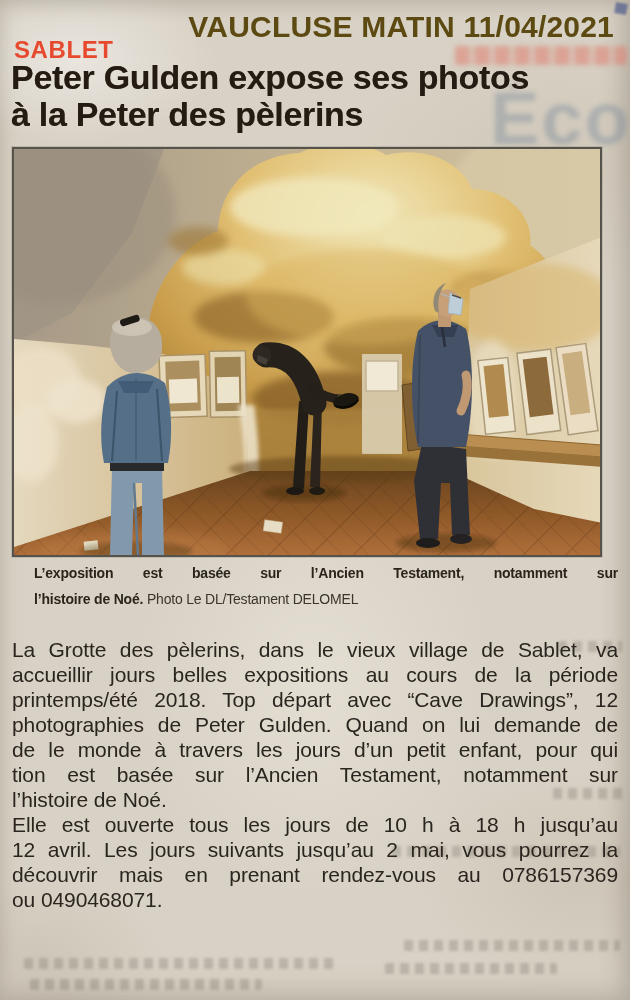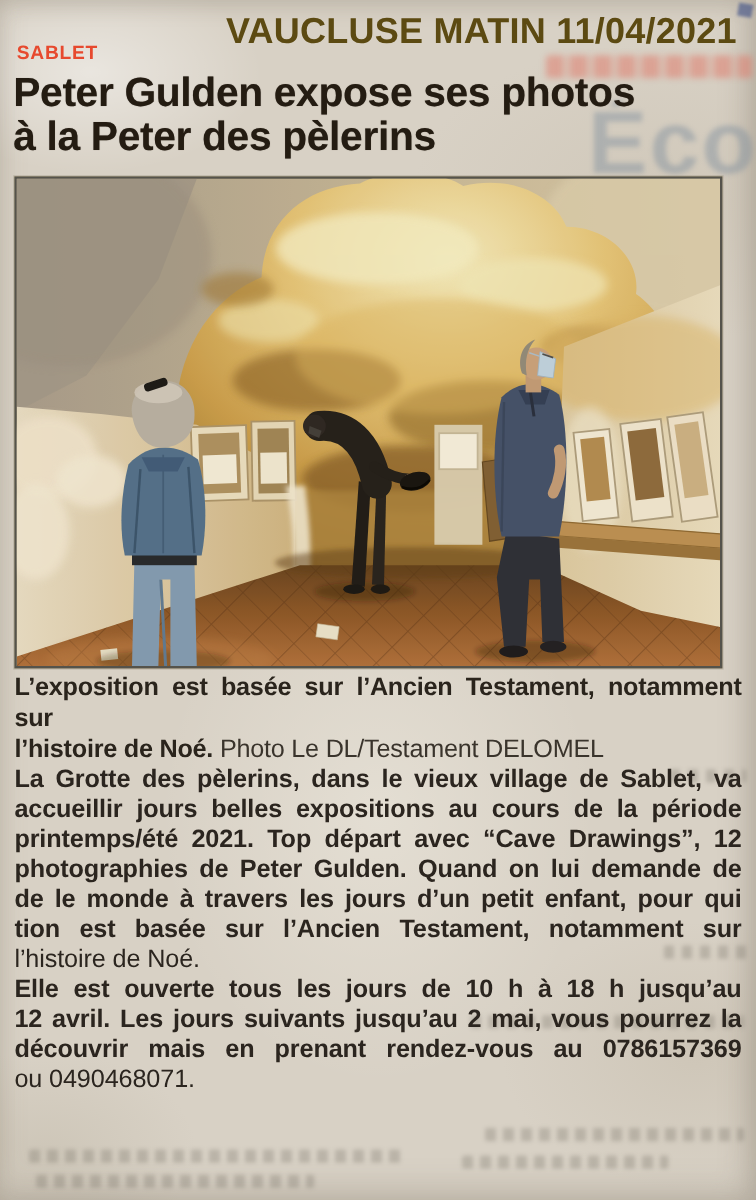--- a/index.html
+++ b/index.html
@@ -18,21 +18,21 @@
   }
   .abs{position:absolute;}
   
   .masthead{
     top:10px;right:16px;
     font-size:30px;font-weight:700;letter-spacing:.2px;
     color:#5c4a12;white-space:nowrap;z-index:3;margin-left:16px;
   }
   .section-label{
     top:36px;left:14px;
-    font-size:16px;font-weight:700;letter-spacing:.6px;
+    font-size:24px;font-weight:700;letter-spacing:.6px;
     color:#e7492e;z-index:3;
   }
   .headline{top:59px;left:11px;width:600px;z-index:3;}
   .headline .hl{
     font-size:34px;line-height:37px;font-weight:700;letter-spacing:-.3px;
     color:#241c12;text-shadow:0 0 .6px rgba(36,28,18,.55);
   }
   
   .ghost{z-index:1;pointer-events:none;}
   .ghost-red{
@@ -55,30 +55,30 @@
   }
   
   .photo-frame{
     top:147px;left:12px;width:586px;height:406px;
     border:2px solid #55534b;background:#c9b88e;z-index:2;
     box-shadow:0 0 0 1px rgba(120,110,90,.25);
   }
   .photo-frame svg{display:block;width:586px;height:406px;}
   
   .caption{top:560px;left:12px;width:606px;z-index:3;color:#2a241c;}
-  .caption .cl{font-size:21px;line-height:26px;font-weight:700;letter-spacing:-.2px;}
+  .caption .cl{font-size:14px;line-height:26px;font-weight:700;letter-spacing:-.2px;margin-left:22px;}
   .caption .cl.jl{text-align:justify;text-align-last:justify;}
   .caption .credit{font-weight:400;color:#3a342c;}
   
   .body-text{top:637px;left:12px;width:606px;z-index:3;color:#2b251f;}
   .body-text .ln{
     font-size:21px;line-height:25px;height:25px;letter-spacing:-.1px;
     font-weight:400;white-space:nowrap;
   }
-  .body-text .ln.jl{text-align:justify;text-align-last:justify;white-space:normal;height:25px;overflow:hidden;font-weight:bold;}
+  .body-text .ln.jl{text-align:justify;text-align-last:justify;white-space:normal;height:25px;overflow:hidden;}
 </style>
 </head>
 <body>
 
 <div id="page">
 
   <div class="abs ghost ghost-red"></div>
   <div class="abs ghost ghost-eco">Éco</div>
   <div class="abs ghost ghost-blue-corner"></div>
   <div class="abs ghost ghost-bar" style="top:641px;left:558px;width:64px;"></div>
@@ -250,21 +250,21 @@
   </figure>
 
   <div class="abs caption">
     <div class="cl jl">L’exposition est basée sur l’Ancien Testament, notamment sur</div>
     <div class="cl"><span>l’histoire de Noé.</span> <span class="credit">Photo Le DL/Testament DELOMEL</span></div>
   </div>
 
   <div class="abs body-text">
     <div class="ln jl">La Grotte des pèlerins, dans le vieux village de Sablet, va</div>
     <div class="ln jl">accueillir jours belles expositions au cours de la période</div>
-    <div class="ln jl">printemps/été 2021. Top départ avec “Cave Drawings”, 12</div>
+    <div class="ln jl">printemps/été 2018. Top départ avec “Cave Drawings”, 12</div>
     <div class="ln jl">photographies de Peter Gulden. Quand on lui demande de</div>
     <div class="ln jl">de le monde à travers les jours d’un petit enfant, pour qui</div>
     <div class="ln jl">tion est basée sur l’Ancien Testament, notamment sur</div>
     <div class="ln">l’histoire de Noé.</div>
     <div class="ln jl">Elle est ouverte tous les jours de 10 h à 18 h jusqu’au</div>
     <div class="ln jl">12 avril. Les jours suivants jusqu’au 2 mai, vous pourrez la</div>
     <div class="ln jl">découvrir mais en prenant rendez-vous au 0786157369</div>
     <div class="ln">ou 0490468071.</div>
   </div>
 

